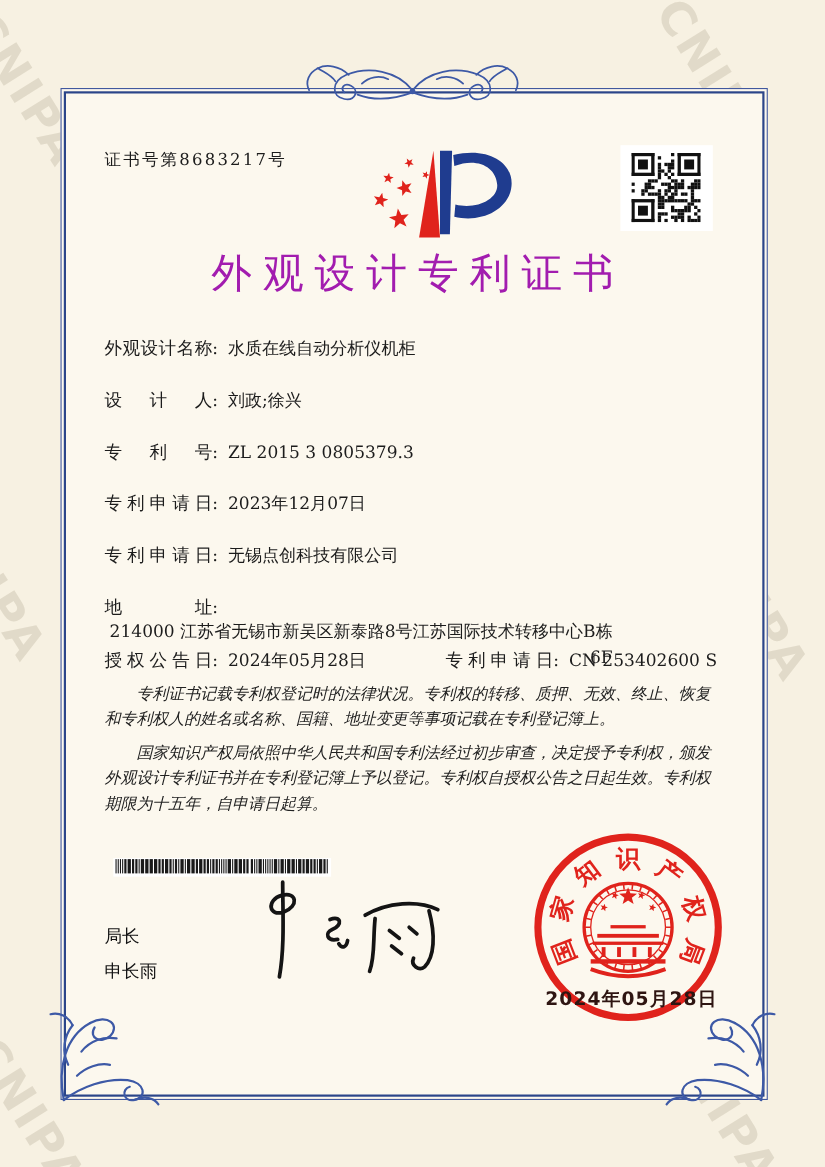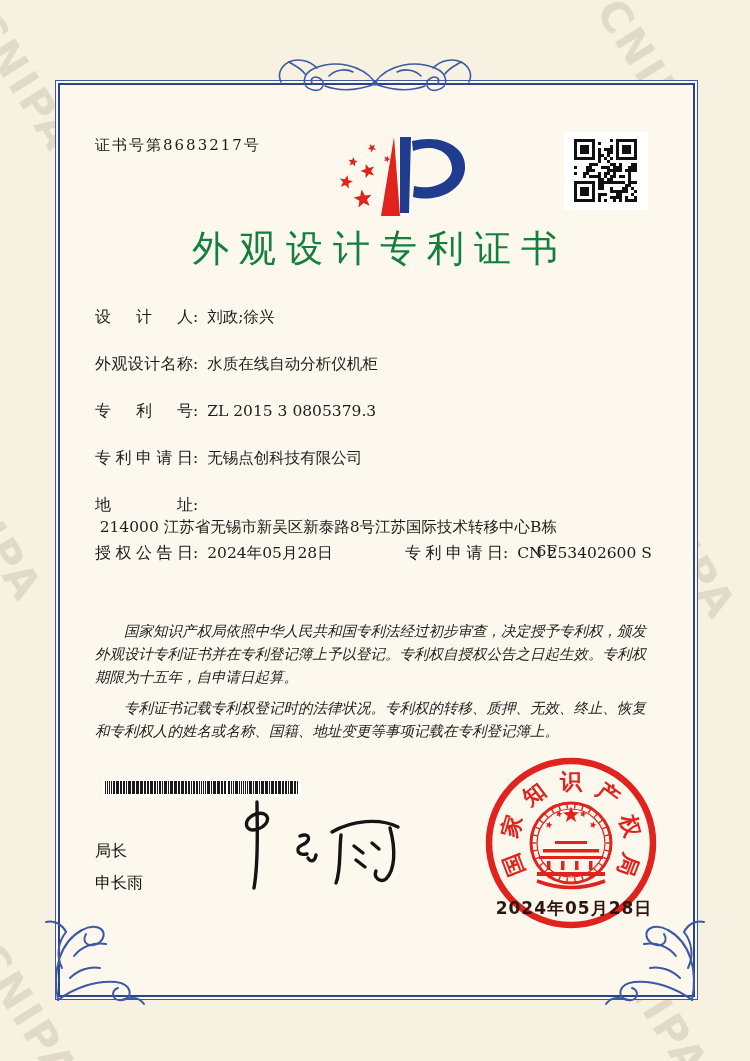--- a/index.html
+++ b/index.html
@@ -31,21 +31,21 @@
   }
   .logo{ position:absolute; left:315px; top:131px; z-index:2; }
   .qr-box{
     position:absolute; left:564px; top:132px; width:84px; height:78px;
     background:#ffffff; z-index:2;
   }
   .qr-box svg{ position:absolute; left:10px; top:7px; }
   .title{
     position:absolute; left:0; right:0; top:224px; text-align:center;
     font-size:37px; font-weight:500; letter-spacing:10px; text-indent:10px;
-    color:#15803d; z-index:2;
+    color:#a21caf; z-index:2;
   }
   .fields{ position:absolute; left:95px; top:307px; width:566px; font-size:15.5px; z-index:2; }
   .frow{ height:20px; line-height:20px; margin-bottom:27px; white-space:nowrap; }
   .frow.addr{ height:48px; margin-bottom:0; white-space:normal; }
   .frow.cols{ display:flex; margin-bottom:12px; }
   .fgroup{ white-space:nowrap; }
   .fgroup.g1{ width:310px; }
   .flabel{
     display:inline-block; width:98px; text-align:justify; text-align-last:justify;
     font-size:16px; vertical-align:top;
@@ -373,34 +373,35 @@
         <rect x="51" y="60" width="3" height="3" fill="#111"></rect>
         <rect x="54" y="60" width="3" height="3" fill="#111"></rect>
         <rect x="57" y="60" width="3" height="3" fill="#111"></rect>
         <rect x="60" y="60" width="3" height="3" fill="#111"></rect>
       </svg>
   </div>
 
   <div class="title">外观设计专利证书</div>
 
   <div class="fields" id="fieldsBox">
+      <div class="frow"><span class="flabel">外观设计名称</span><span class="fcolon">:</span><span class="fvalue">水质在线自动分析仪机柜</span></div>
       <div class="frow"><span class="flabel">设计人</span><span class="fcolon">:</span><span class="fvalue">刘政;徐兴</span></div>
-      <div class="frow"><span class="flabel">外观设计名称</span><span class="fcolon">:</span><span class="fvalue">水质在线自动分析仪机柜</span></div>
       <div class="frow"><span class="flabel">专利号</span><span class="fcolon">:</span><span class="fvalue">ZL 2015 3 0805379.3</span></div>
+      <div class="frow"><span class="flabel">专利申请日</span><span class="fcolon">:</span><span class="fvalue">2023年12月07日</span></div>
       <div class="frow"><span class="flabel">专利申请日</span><span class="fcolon">:</span><span class="fvalue">无锡点创科技有限公司</span></div>
       <div class="frow addr"><span class="flabel">地址</span><span class="fcolon">:</span><span class="fvalue wide">214000 江苏省无锡市新吴区新泰路8号江苏国际技术转移中心B栋6F</span></div>
       <div class="frow cols">
         <div class="fgroup g1"><span class="flabel">授权公告日</span><span class="fcolon">:</span><span class="fvalue">2024年05月28日</span></div>
         <div class="fgroup"><span class="flabel">专利申请日</span><span class="fcolon">:</span><span class="fvalue">CN 253402600 S</span></div>
       </div>
     </div>
 
   <div class="paras">
+    <p>专利证书记载专利权登记时的法律状况。专利权的转移、质押、无效、终止、恢复和专利权人的姓名或名称、国籍、地址变更等事项记载在专利登记簿上。</p>
     <p>国家知识产权局依照中华人民共和国专利法经过初步审查，决定授予专利权，颁发外观设计专利证书并在专利登记簿上予以登记。专利权自授权公告之日起生效。专利权期限为十五年，自申请日起算。</p>
-    <p>专利证书记载专利权登记时的法律状况。专利权的转移、质押、无效、终止、恢复和专利权人的姓名或名称、国籍、地址变更等事项记载在专利登记簿上。</p>
   </div>
 
   <div class="barcode" id="barcode"><i style="width:1px; margin-right:1px"></i><i style="width:1px; margin-right:1px"></i><i style="width:1px; margin-right:1px"></i><i style="width:1px; margin-right:1px"></i><i style="width:2px; margin-right:1px"></i><i style="width:3px; margin-right:1px"></i><i style="width:2px; margin-right:1px"></i><i style="width:2px; margin-right:1px"></i><i style="width:1px; margin-right:1px"></i><i style="width:3px; margin-right:1px"></i><i style="width:3px; margin-right:1px"></i><i style="width:3px; margin-right:1px"></i><i style="width:3px; margin-right:1px"></i><i style="width:2px; margin-right:1px"></i><i style="width:2px; margin-right:1px"></i><i style="width:3px; margin-right:1px"></i><i style="width:2px; margin-right:1px"></i><i style="width:1px; margin-right:1px"></i><i style="width:2px; margin-right:1px"></i><i style="width:1px; margin-right:1px"></i><i style="width:3px; margin-right:1px"></i><i style="width:1px; margin-right:1px"></i><i style="width:3px; margin-right:1px"></i><i style="width:3px; margin-right:1px"></i><i style="width:2px; margin-right:1px"></i><i style="width:3px; margin-right:1px"></i><i style="width:2px; margin-right:1px"></i><i style="width:2px; margin-right:1px"></i><i style="width:1px; margin-right:1px"></i><i style="width:2px; margin-right:1px"></i><i style="width:2px; margin-right:1px"></i><i style="width:1px; margin-right:1px"></i><i style="width:1px; margin-right:1px"></i><i style="width:1px; margin-right:1px"></i><i style="width:1px; margin-right:1px"></i><i style="width:3px; margin-right:1px"></i><i style="width:1px; margin-right:1px"></i><i style="width:3px; margin-right:1px"></i><i style="width:3px; margin-right:1px"></i><i style="width:2px; margin-right:1px"></i><i style="width:2px; margin-right:2px"></i><i style="width:2px; margin-right:1px"></i><i style="width:1px; margin-right:1px"></i><i style="width:1px; margin-right:1px"></i><i style="width:3px; margin-right:1px"></i><i style="width:1px; margin-right:1px"></i><i style="width:1px; margin-right:1px"></i><i style="width:1px; margin-right:1px"></i><i style="width:1px; margin-right:1px"></i><i style="width:1px; margin-right:1px"></i><i style="width:3px; margin-right:1px"></i><i style="width:1px; margin-right:1px"></i><i style="width:3px; margin-right:1px"></i><i style="width:1px; margin-right:1px"></i><i style="width:3px; margin-right:1px"></i><i style="width:3px; margin-right:1px"></i><i style="width:1px; margin-right:1px"></i><i style="width:3px; margin-right:1px"></i><i style="width:2px; margin-right:1px"></i><i style="width:3px; margin-right:1px"></i><i style="width:2px; margin-right:1px"></i><i style="width:2px; margin-right:1px"></i><i style="width:1px; margin-right:1px"></i><i style="width:3px; margin-right:1px"></i><i style="width:2px; margin-right:1px"></i><i style="width:1px; margin-right:1px"></i></div>
 
   <div class="officer">
     <div>局长</div>
     <div>申长雨</div>
   </div>
 
   <svg class="signature" width="210" height="100" viewBox="0 0 210 100">

